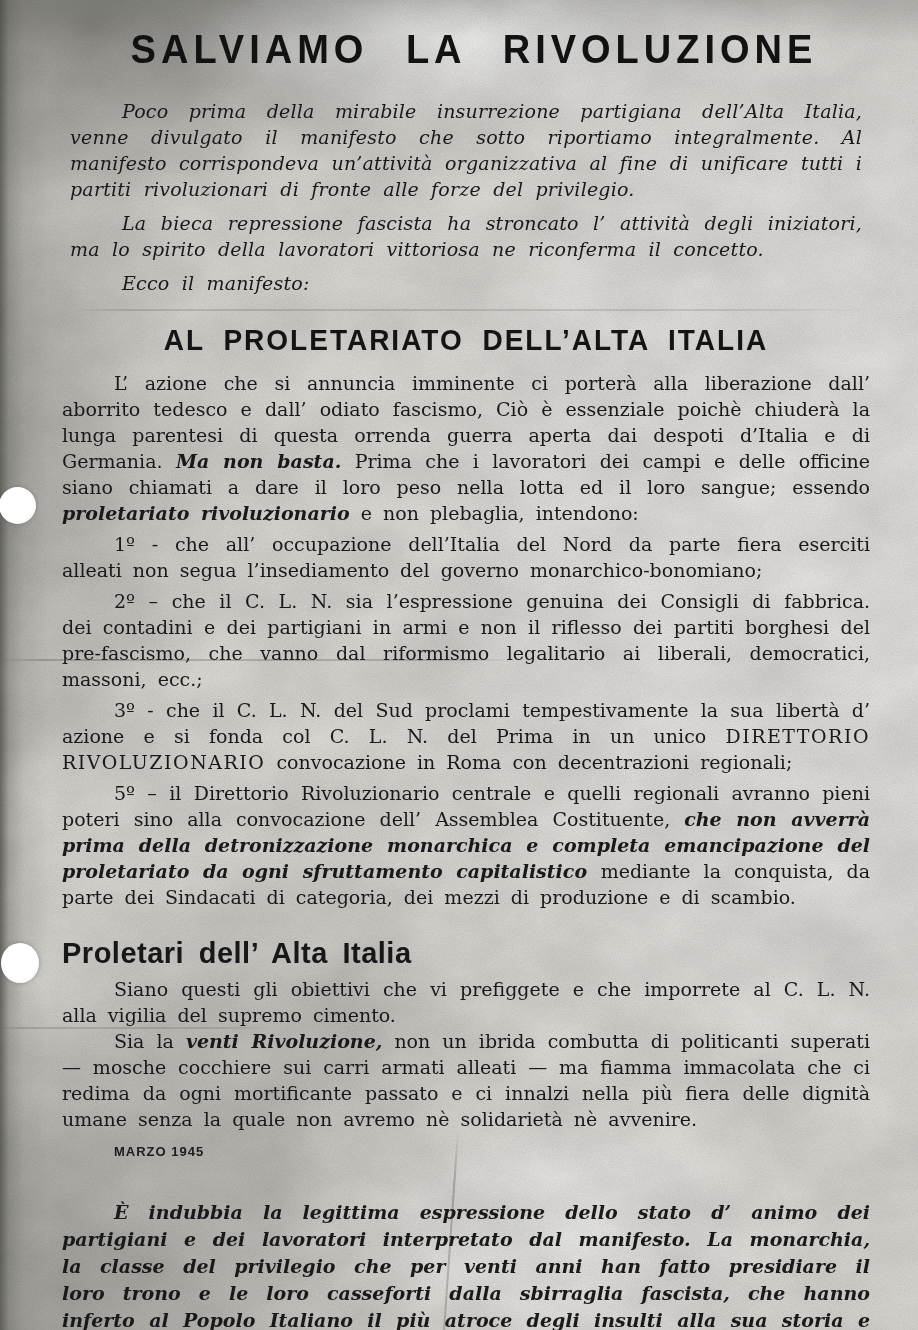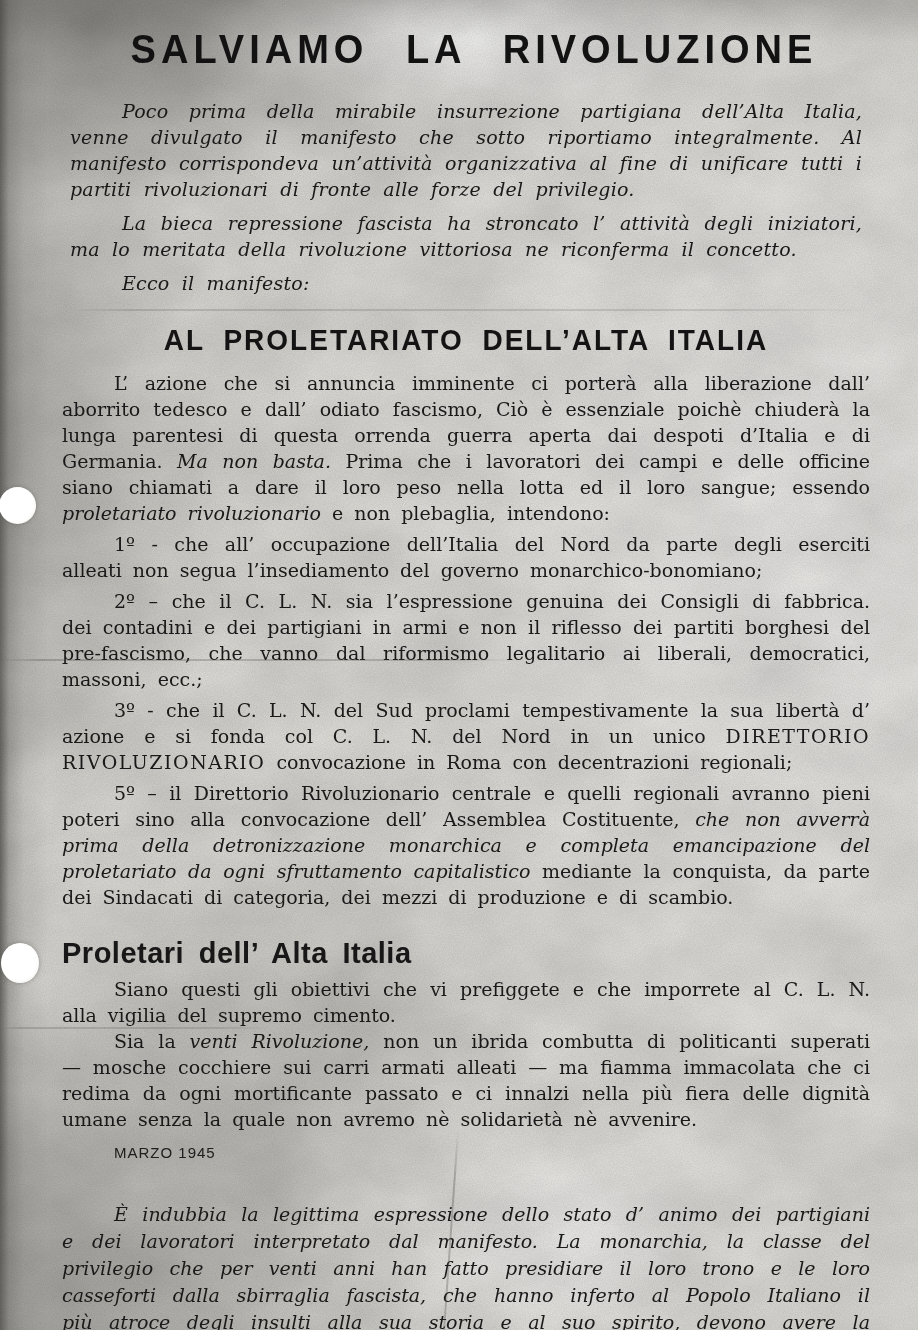--- a/index.html
+++ b/index.html
@@ -40,32 +40,32 @@
     margin:28px 0 12px 0;text-align:center;
     font-family:"Liberation Sans", sans-serif;font-weight:700;
     font-size:28px;line-height:34px;letter-spacing:2px;word-spacing:9px;color:#161616;
     transform:scaleY(1.05);
   }
   .body-par{
     margin:0;text-indent:52px;text-align:justify;
     font-size:19px;line-height:26px;word-spacing:5px;
   }
   .point{margin-top:5px;}
-  .seg-i{font-style:italic;}
+  .seg-i{font-style:italic;font-weight:bold;}
   .seg-c{letter-spacing:1.5px;}
 
   h3.sub-heading{
     margin:26px 0 6px 0;
     font-family:"Liberation Sans", sans-serif;font-weight:700;
     font-size:29px;line-height:34px;letter-spacing:0.5px;word-spacing:6px;color:#1a1a1a;
   }
   .date-line{
     margin:12px 0 0 52px;
-    font-family:"Liberation Sans", sans-serif;font-weight:400;
-    font-size:15px;letter-spacing:1px;color:#222;
+    font-family:"Liberation Sans", sans-serif;font-weight:700;
+    font-size:13px;letter-spacing:1px;color:#222;
   }
   .closing-par{
     margin:40px 0 0 0;text-indent:52px;text-align:justify;
     font-size:19px;line-height:27px;word-spacing:7px;
   }
 
   .hole{
     position:absolute;z-index:6;border-radius:50%;
     background:radial-gradient(circle at 45% 45%, #ffffff 60%, #f2f1ee 85%, rgba(240,239,236,0));
     box-shadow:0 0 4px rgba(90,90,85,0.5);
@@ -88,31 +88,31 @@
 <body>
 
 <div class="page">
 
   <div class="content">
 
     <h1 class="doc-title">SALVIAMO  LA  RIVOLUZIONE</h1>
 
     <div class="intro">
       <p>Poco prima della mirabile insurrezione partigiana dell’Alta Italia, venne divulgato il manifesto che sotto riportiamo integralmente. Al manifesto corrispondeva un’attività organizzativa al fine di unificare tutti i partiti rivoluzionari di fronte alle forze del privilegio.</p>
-      <p class="noind-gap">La bieca repressione fascista ha stroncato l’ attività degli iniziatori, ma lo meritata della rivoluzione vittoriosa ne riconferma il concetto.</p>
+      <p class="noind-gap">La bieca repressione fascista ha stroncato l’ attività degli iniziatori, ma lo spirito della lavoratori vittoriosa ne riconferma il concetto.</p>
       <p class="lastline">Ecco il manifesto:</p>
     </div>
 
     <h2 class="manifesto-heading">AL PROLETARIATO DELL’ALTA ITALIA</h2>
 
     <p class="body-par"><span class="seg-r">L’ azione che si annuncia imminente ci porterà alla liberazione dall’ aborrito tedesco e dall’ odiato fascismo, Ciò è essenziale poichè chiuderà la lunga parentesi di questa orrenda guerra aperta dai despoti d’Italia e di Germania. </span><span class="seg-i">Ma non basta.</span><span class="seg-r"> Prima che i lavoratori dei campi e delle officine siano chiamati a dare il loro peso nella lotta ed il loro sangue; essendo </span><span class="seg-i">proletariato rivoluzionario</span><span class="seg-r"> e non plebaglia, intendono:</span></p>
 
-    <p class="body-par point"><span class="seg-r">1º - che all’ occupazione dell’Italia del Nord da parte degli eserciti alleati non segua l’insediamento del governo monarchico-bonomiano;</span></p>
+    <p class="body-par point"><span class="seg-r">1º - che all’ occupazione dell’Italia del Nord da parte fiera eserciti alleati non segua l’insediamento del governo monarchico-bonomiano;</span></p>
     <p class="body-par point"><span class="seg-r">2º – che il C. L. N. sia l’espressione genuina dei Consigli di fabbrica. dei contadini e dei partigiani in armi e non il riflesso dei partiti borghesi del pre-fascismo, che vanno dal riformismo legalitario ai liberali, democratici, massoni, ecc.;</span></p>
-    <p class="body-par point"><span class="seg-r">3º - che il C. L. N. del Sud proclami tempestivamente la sua libertà d’ azione e si fonda col C. L. N. del Nord in un unico </span><span class="seg-c">DIRETTORIO RIVOLUZIONARIO</span><span class="seg-r"> convocazione in Roma con decentrazioni regionali;</span></p>
+    <p class="body-par point"><span class="seg-r">3º - che il C. L. N. del Sud proclami tempestivamente la sua libertà d’ azione e si fonda col C. L. N. del Prima in un unico </span><span class="seg-c">DIRETTORIO RIVOLUZIONARIO</span><span class="seg-r"> convocazione in Roma con decentrazioni regionali;</span></p>
     <p class="body-par point"><span class="seg-r">5º – il Direttorio Rivoluzionario centrale e quelli regionali avranno pieni poteri sino alla convocazione dell’ Assemblea Costituente, </span><span class="seg-i">che non avverrà prima della detronizzazione monarchica e completa emancipazione del proletariato da ogni sfruttamento capitalistico </span><span class="seg-r">mediante la conquista, da parte dei Sindacati di categoria, dei mezzi di produzione e di scambio.</span></p>
 
     <h3 class="sub-heading">Proletari dell’ Alta Italia</h3>
 
     <p class="body-par">Siano questi gli obiettivi che vi prefiggete e che imporrete al C. L. N. alla vigilia del supremo cimento.</p>
     <p class="body-par"><span class="seg-r">Sia la </span><span class="seg-i">venti Rivoluzione,</span><span class="seg-r"> non un ibrida combutta di politicanti superati — mosche cocchiere sui carri armati alleati — ma fiamma immacolata che ci redima da ogni mortificante passato e ci innalzi nella più fiera delle dignità umane senza la quale non avremo nè solidarietà nè avvenire.</span></p>
 
     <div class="date-line">MARZO 1945</div>
 
     <p class="closing-par"><span class="seg-i">È indubbia la legittima espressione dello stato d’ animo dei partigiani e dei lavoratori interpretato dal manifesto. La monarchia, la classe del privilegio che per venti anni han fatto presidiare il loro trono e le loro casseforti dalla sbirraglia fascista, che hanno inferto al Popolo Italiano il più atroce degli insulti alla sua storia e al suo spirito, devono avere la loro meritata condanna. </span></p>

